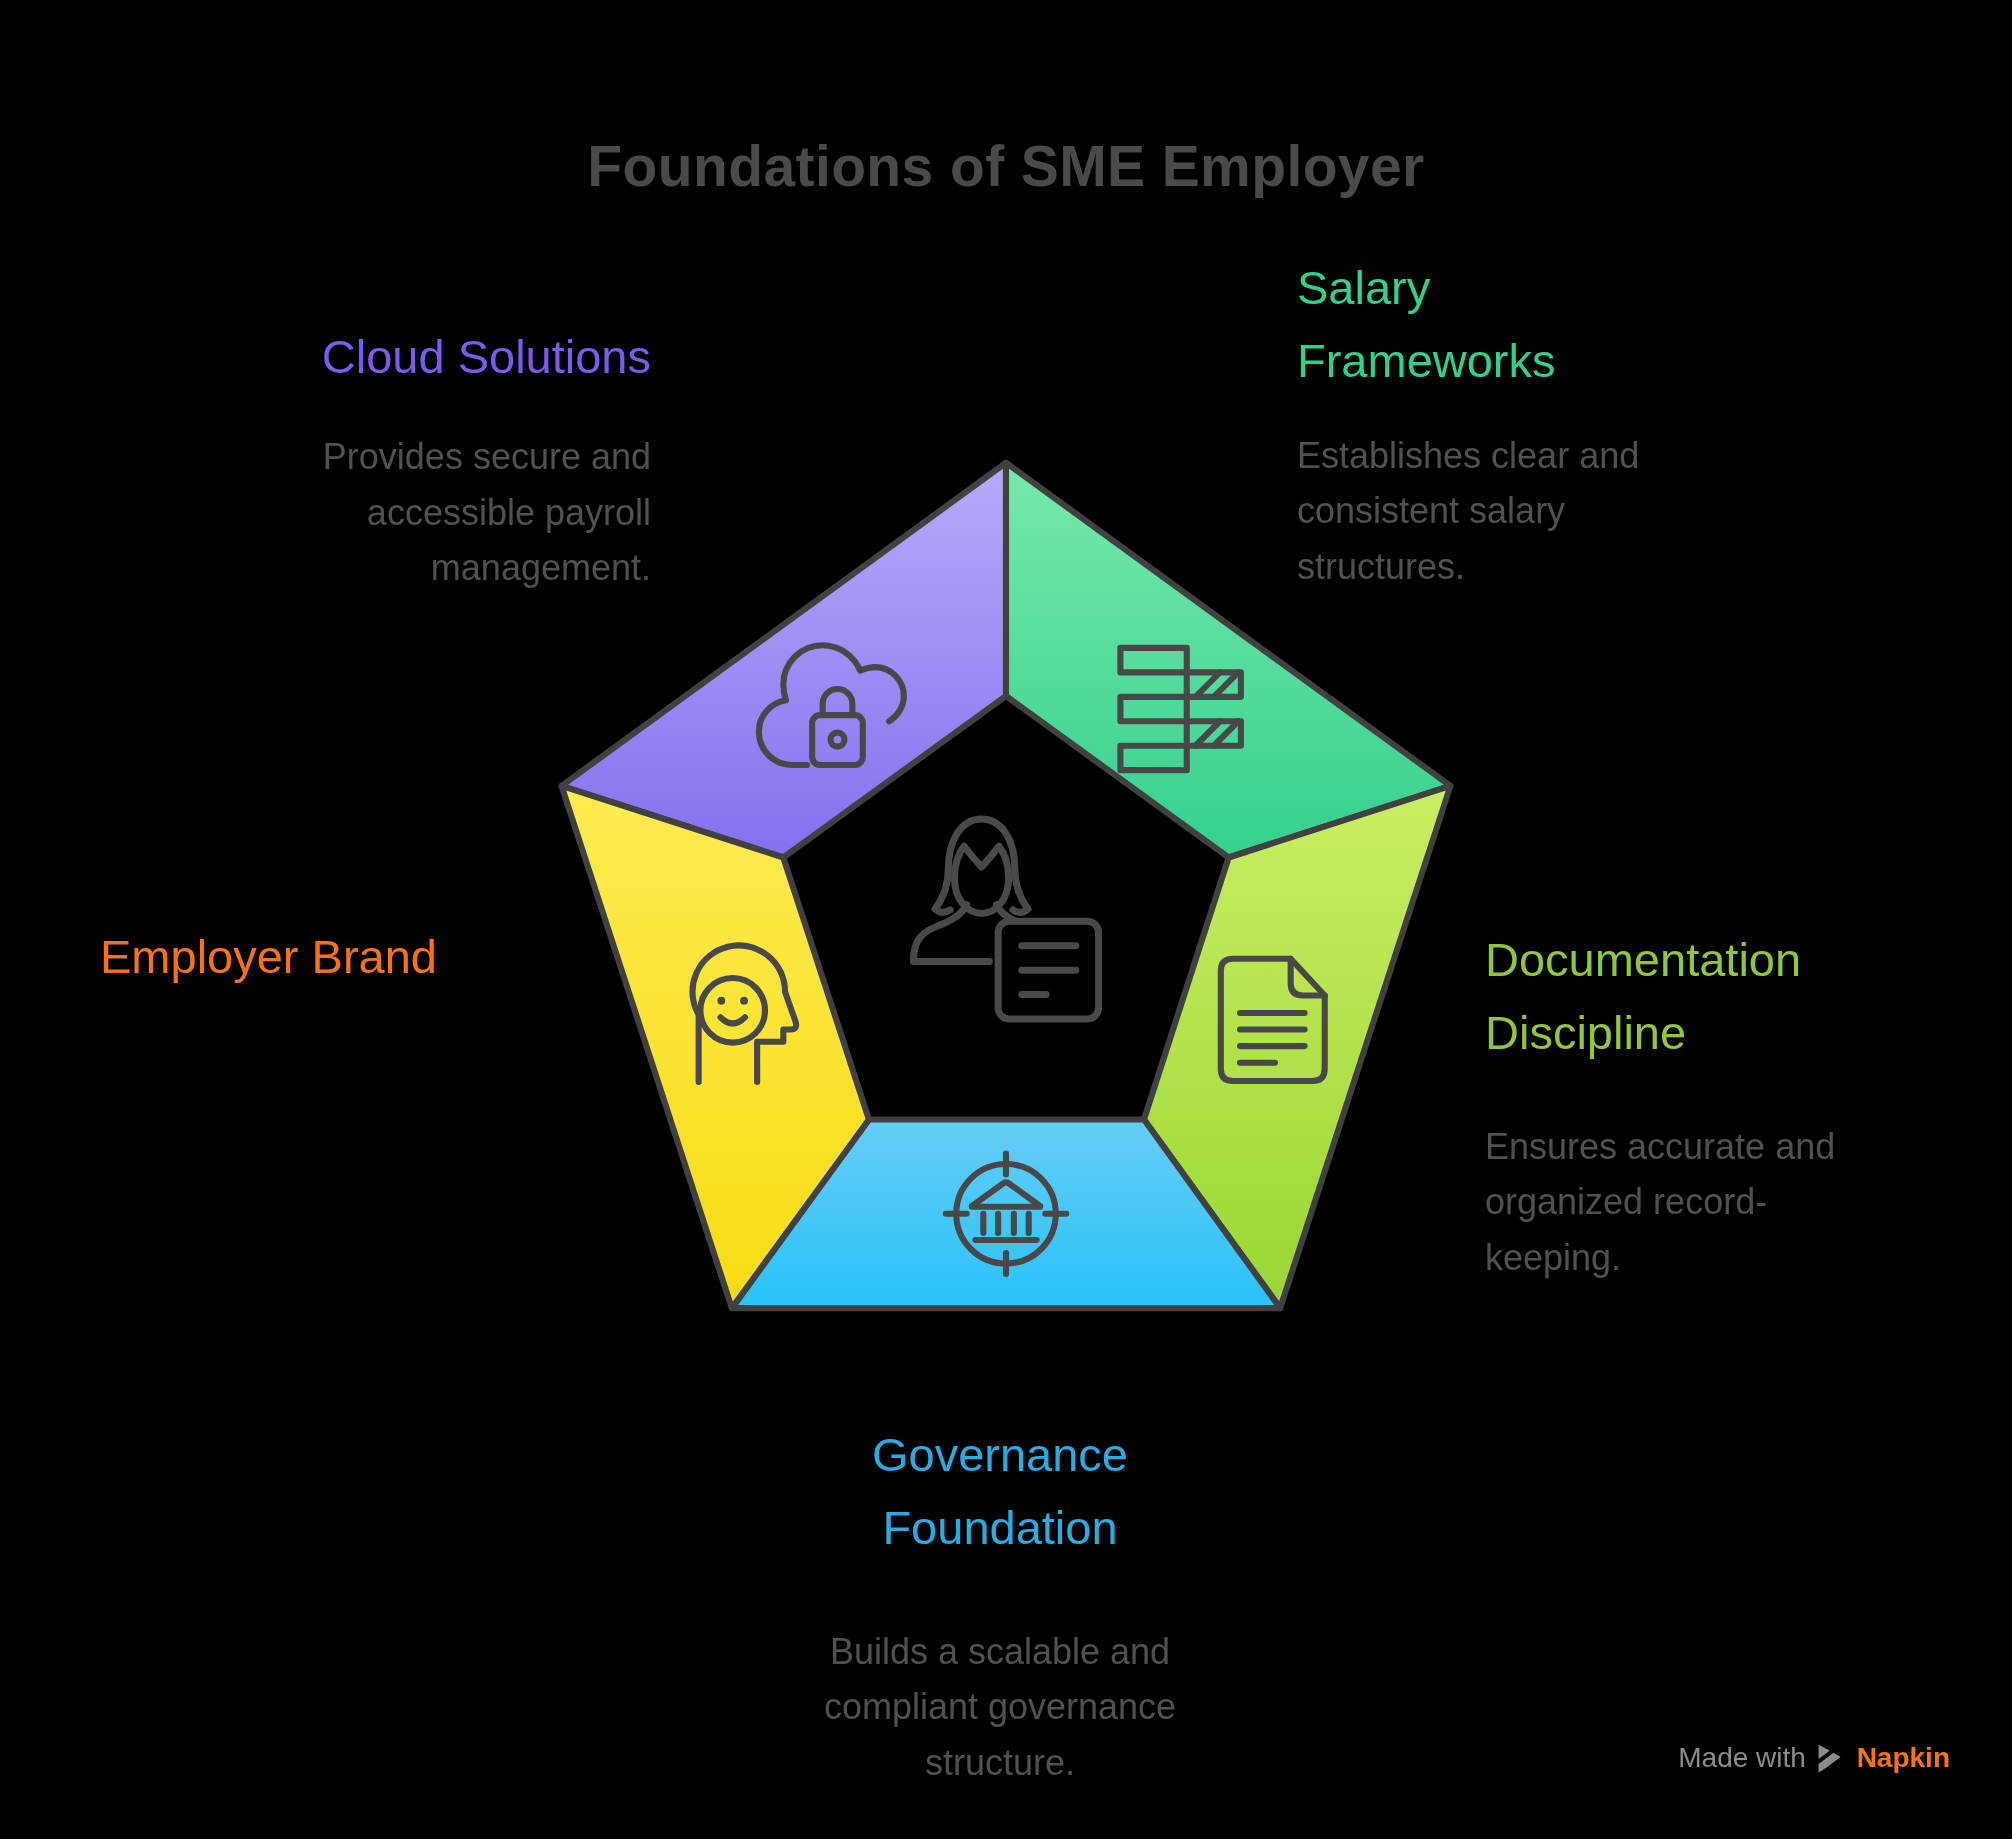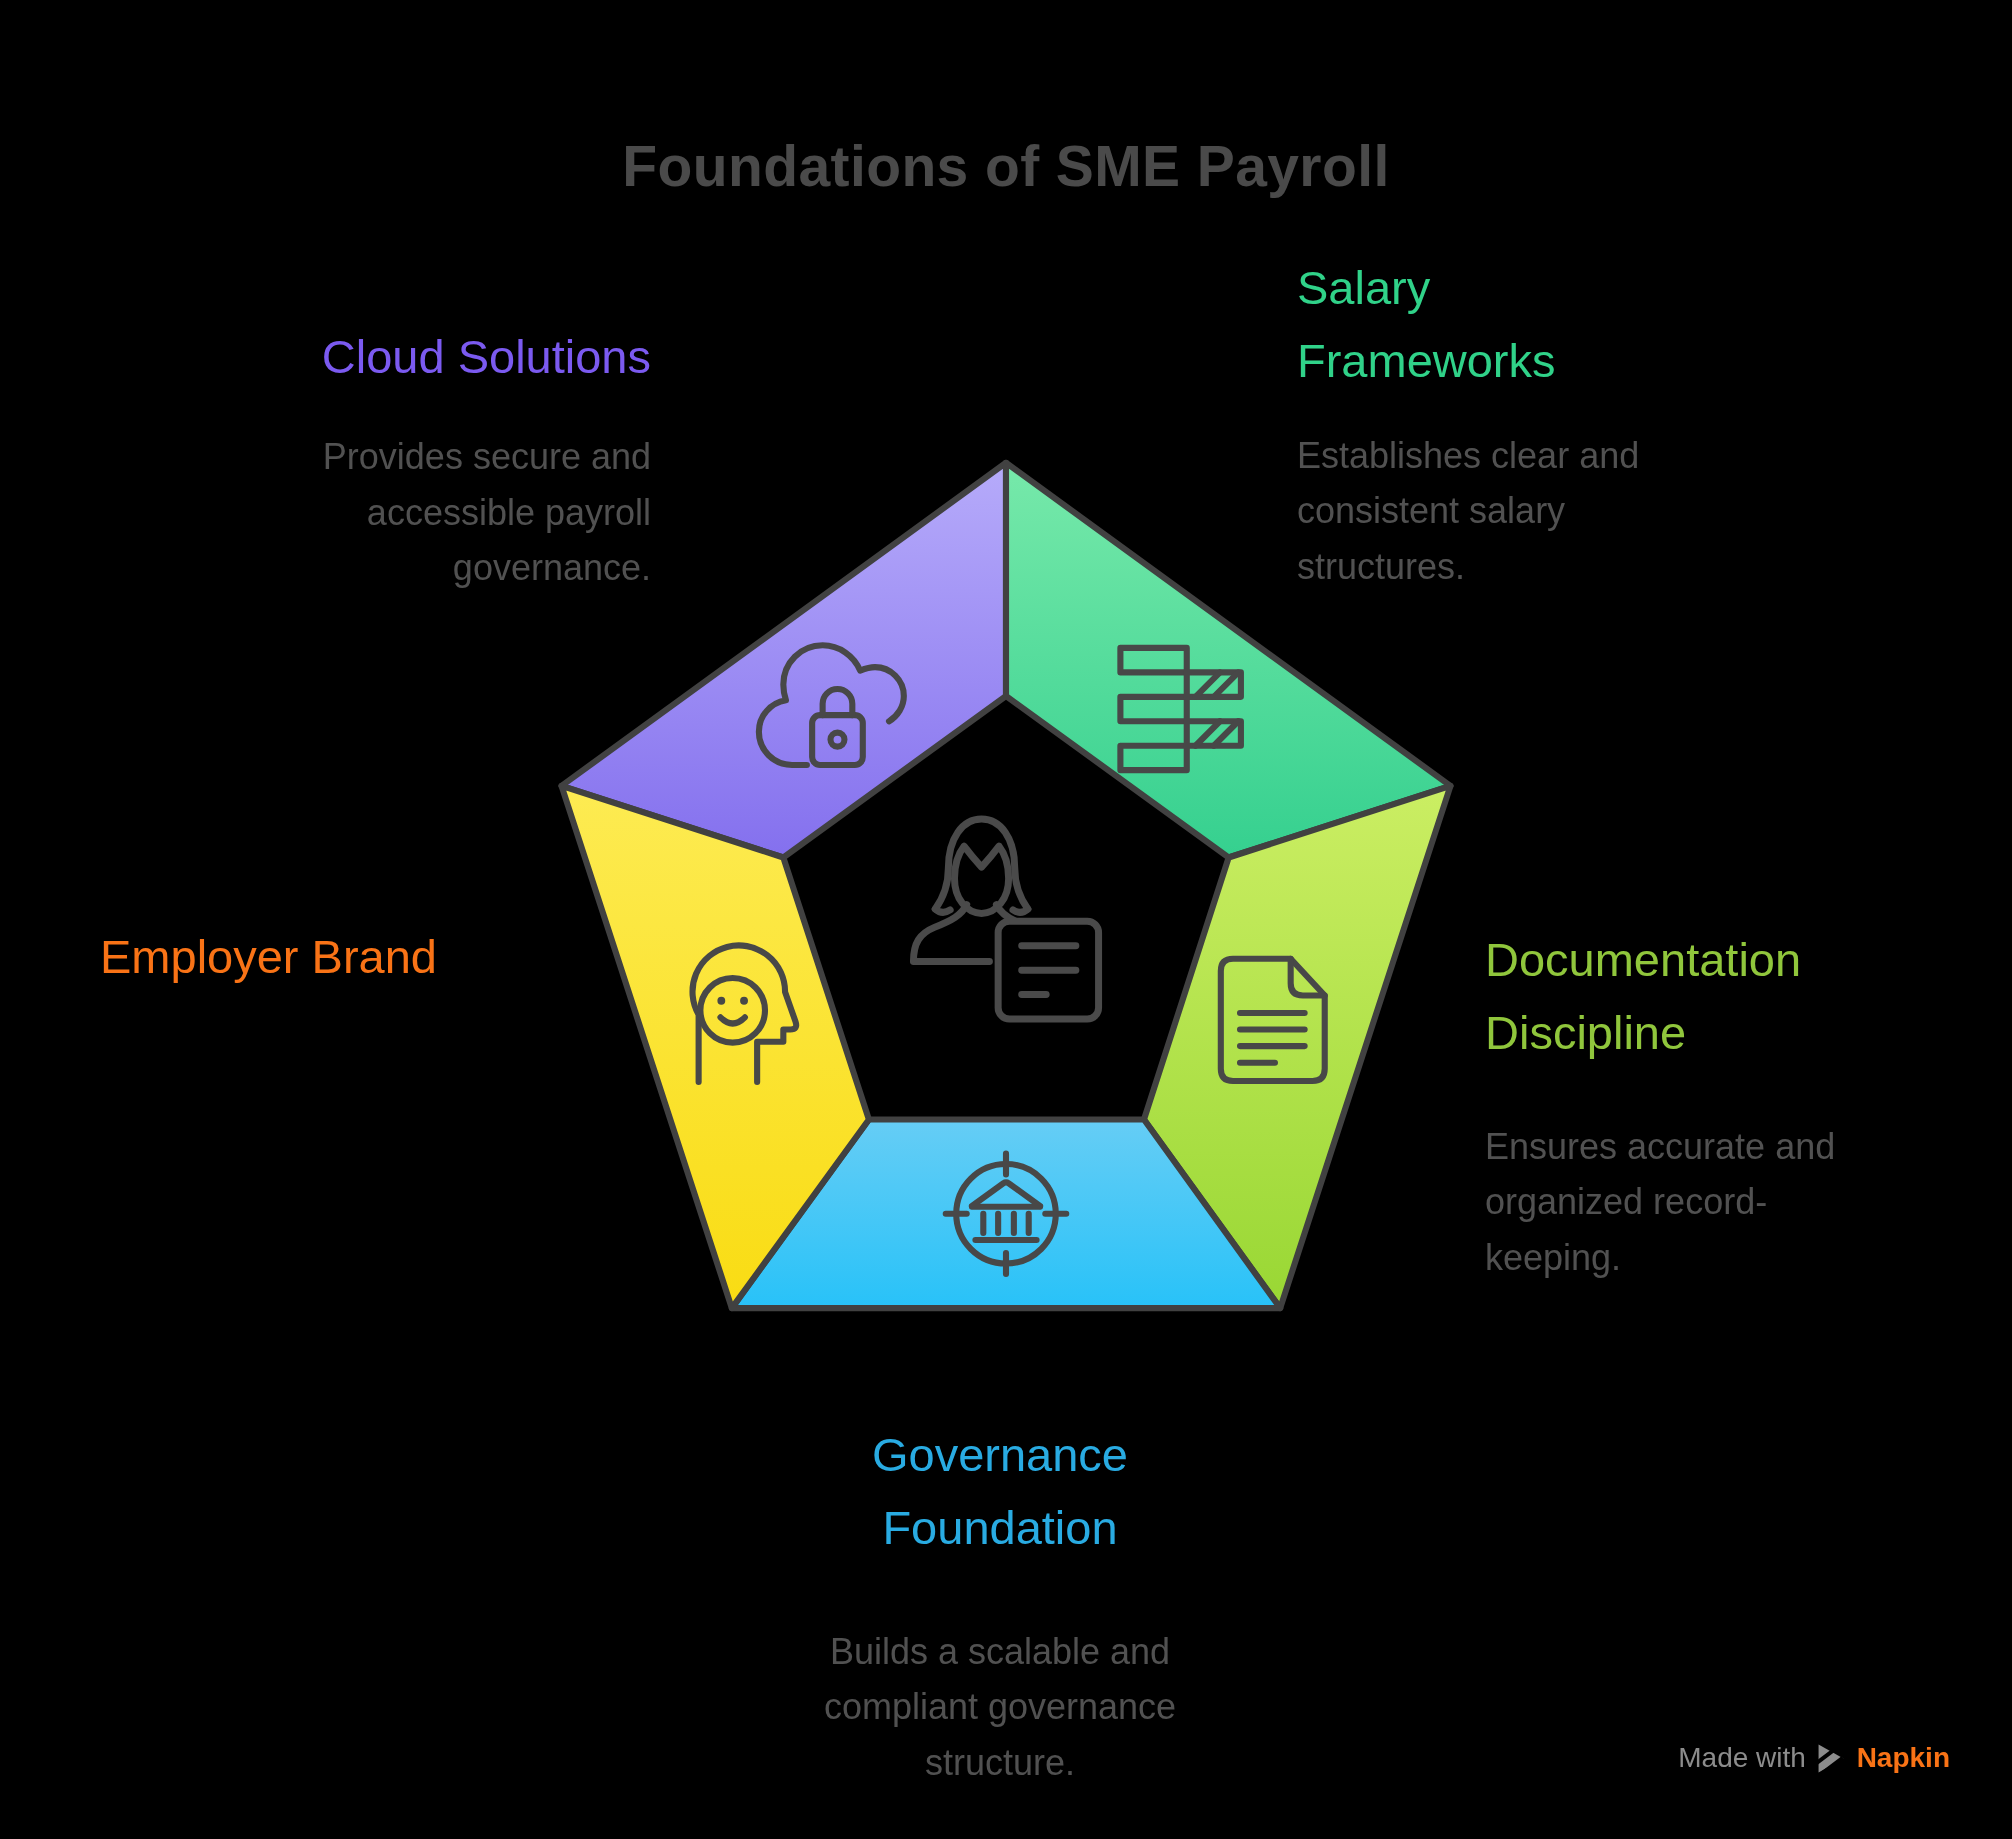--- a/index.html
+++ b/index.html
@@ -49,21 +49,21 @@
     display:flex;align-items:flex-start;gap:11.4px;
     color:#8C8C8C;font-size:28px;
   }
   .footer .brand{font-weight:700;color:#f97316;}
 </style>
 </head>
 <body>
 
 <div class="canvas">
 
-  <h1 class="title">Foundations of SME Payroll</h1>
+  <h1 class="title">Foundations of SME Employer</h1>
 
   <svg class="diagram" width="2012" height="1839" viewBox="0 0 2304 2106">
     <defs>
       <linearGradient id="grad-purple" gradientUnits="userSpaceOnUse" x1="0" y1="530" x2="0" y2="982">
         <stop offset="0" stop-color="#B6ABFA"></stop>
           <stop offset="1" stop-color="#8470EE"></stop>
       </linearGradient>
       <linearGradient id="grad-green" gradientUnits="userSpaceOnUse" x1="0" y1="530" x2="0" y2="982">
         <stop offset="0" stop-color="#77E9AA"></stop>
           <stop offset="1" stop-color="#35D08F"></stop>
@@ -151,21 +151,21 @@
       <path d="M 1141 1036 C 1146 1046 1154 1051 1163 1055"></path>
       <rect x="1143" y="1055" width="115" height="112" rx="13" fill="#000000"></rect>
       <path d="M 1170 1083 H 1232 M 1170 1111 H 1232 M 1170 1139 H 1198"></path>
     </g>
   </svg>
 
   <div class="label-block blk-cloud">
     <h2 class="seg-heading h-cloud">Cloud Solutions</h2>
     <p class="seg-desc">Provides secure and
 accessible payroll
-governance.</p>
+management.</p>
   </div>
 
   <div class="label-block blk-salary">
     <h2 class="seg-heading h-salary">Salary
 Frameworks</h2>
     <p class="seg-desc">Establishes clear and
 consistent salary
 structures.</p>
   </div>
 

